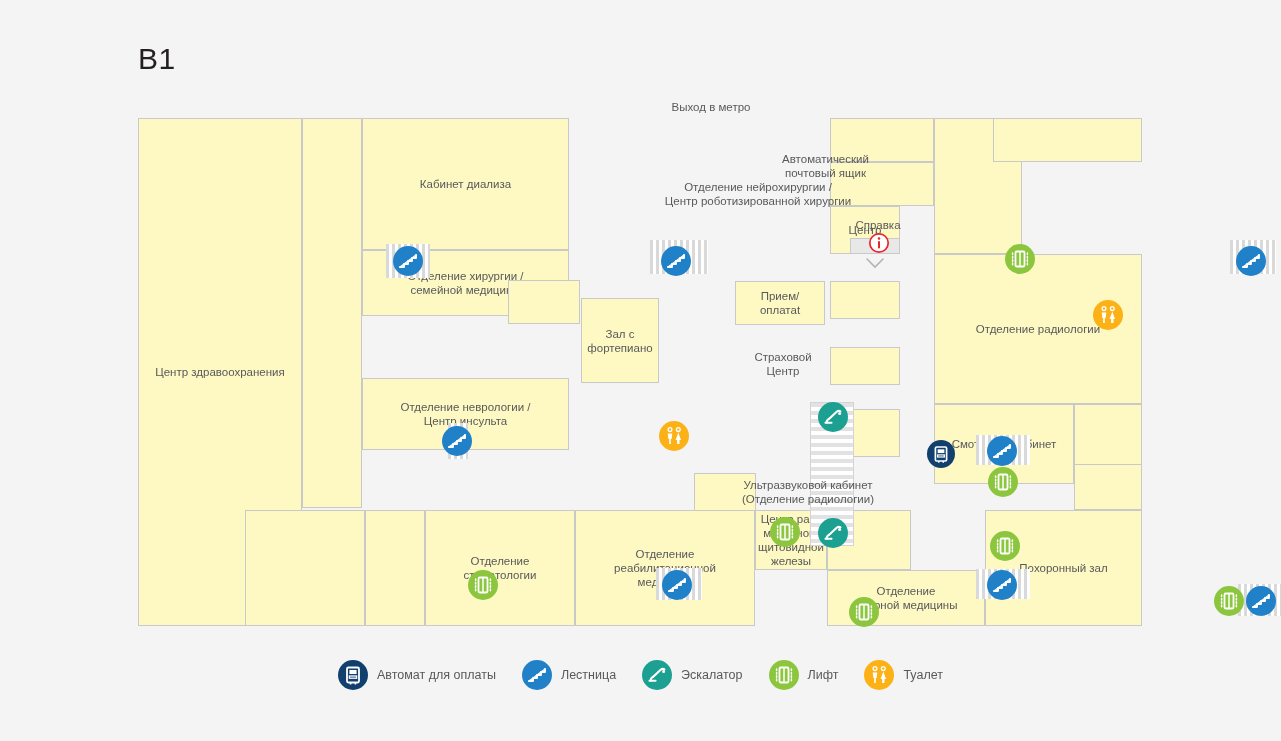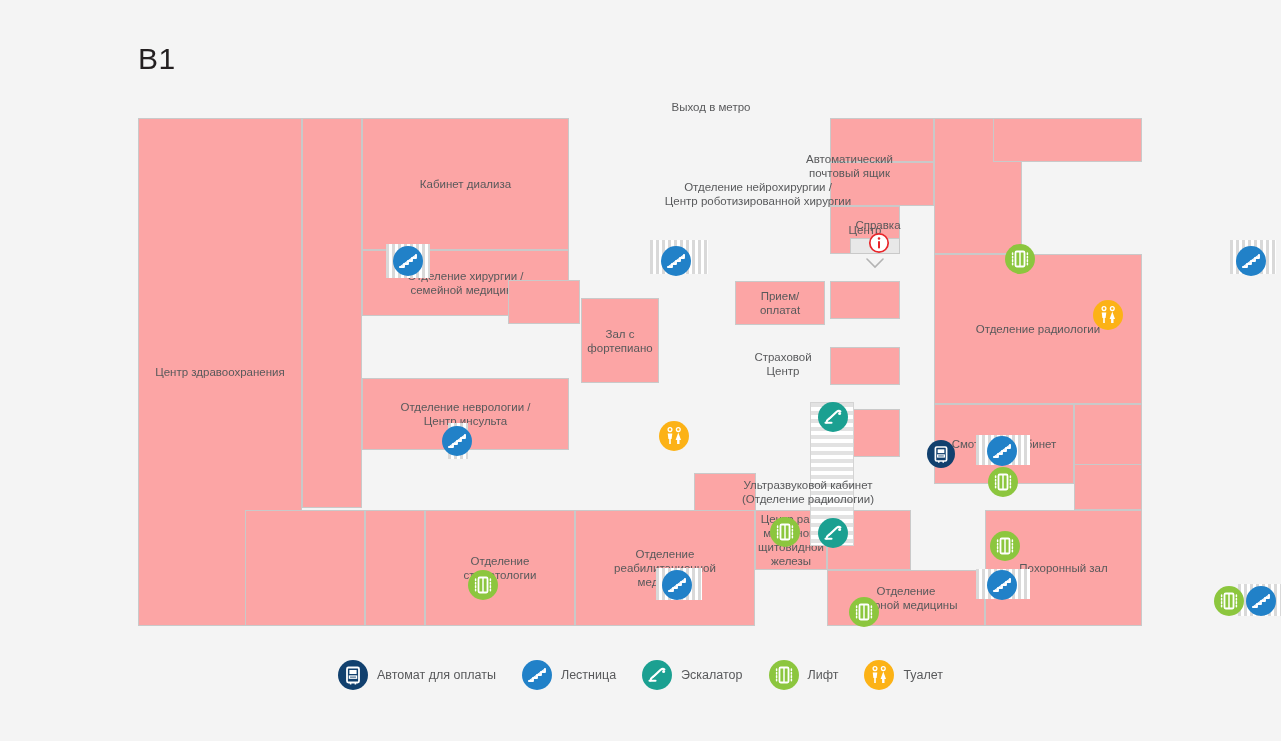--- a/index.html
+++ b/index.html
@@ -14,21 +14,21 @@
   #floor-title{
     position:absolute;left:138px;top:42px;
     font-size:30px;color:#231f20;font-weight:400;letter-spacing:.5px;
   }
   #map{
     position:absolute;left:138px;top:118px;
     width:1004px;height:508px;
   }
   .room{
     position:absolute;
-    background:#fca5a5;
+    background:#fef9c3;
     border:1px solid #c9c9c9;
     box-sizing:border-box;
     display:flex;align-items:center;justify-content:center;
     text-align:center;
     font-size:11.5px;line-height:14px;
     color:#58595b;
   }
   .room .lbl{padding:2px 4px;}
   .room.highlight{
     background:#3d7fd1;border-color:#3d7fd1;color:#ffffff;
@@ -197,21 +197,21 @@
     <div class="stair-patch" style="left: 1092px; top: 122px; width: 46px; height: 34px;"></div>
     <div class="stair-patch" style="left: 310px; top: 305px; width: 20px; height: 36px;"></div>
     <div class="stair-patch" style="left: 518px; top: 450px; width: 46px; height: 32px;"></div>
     <div class="stair-patch" style="left: 838px; top: 317px; width: 54px; height: 30px;"></div>
     <div class="stair-patch" style="left: 838px; top: 451px; width: 54px; height: 30px;"></div>
     <div class="stair-patch" style="left: 1100px; top: 466px; width: 44px; height: 32px;"></div>
     <div class="metro-door" style="left: 712px; top: 120px; width: 50px; height: 16px;"></div>
     <div class="metro-arrow" style="left: 728px; top: 137px;"><svg width="18" height="11" viewBox="0 0 18 11">
   <path d="M1 1 L9 9 L17 1" fill="none" stroke="#b3b3b3" stroke-width="1.6" stroke-linecap="round"></path>
       </svg></div>
-    <div class="freetext" style="left: 624px; top: 34px; width: 175px;">Автоматический
+    <div class="freetext" style="left: 600px; top: 34px; width: 175px;">Автоматический
 почтовый ящик</div>
     <div class="freetext" style="left: 465px; top: 62px; width: 310px;">Отделение нейрохирургии /
 Центр роботизированной хирургии</div>
     <div class="freetext" style="left: 697px; top: 100px; width: 86px;">Справка</div>
     <div class="freetext" style="left: 600px; top: 232px; width: 90px;">Страховой
 Центр</div>
     <div class="freetext" style="left: 525px; top: 360px; width: 290px;">Ультразвуковой кабинет
 (Отделение радиологии)</div>
     <div class="info-icon" style="left: 730px; top: 114px;"><svg width="22" height="22" viewBox="0 0 22 22">
   <circle cx="11" cy="11" r="9.2" fill="#ffffff" stroke="#e8252a" stroke-width="1.7"></circle>

